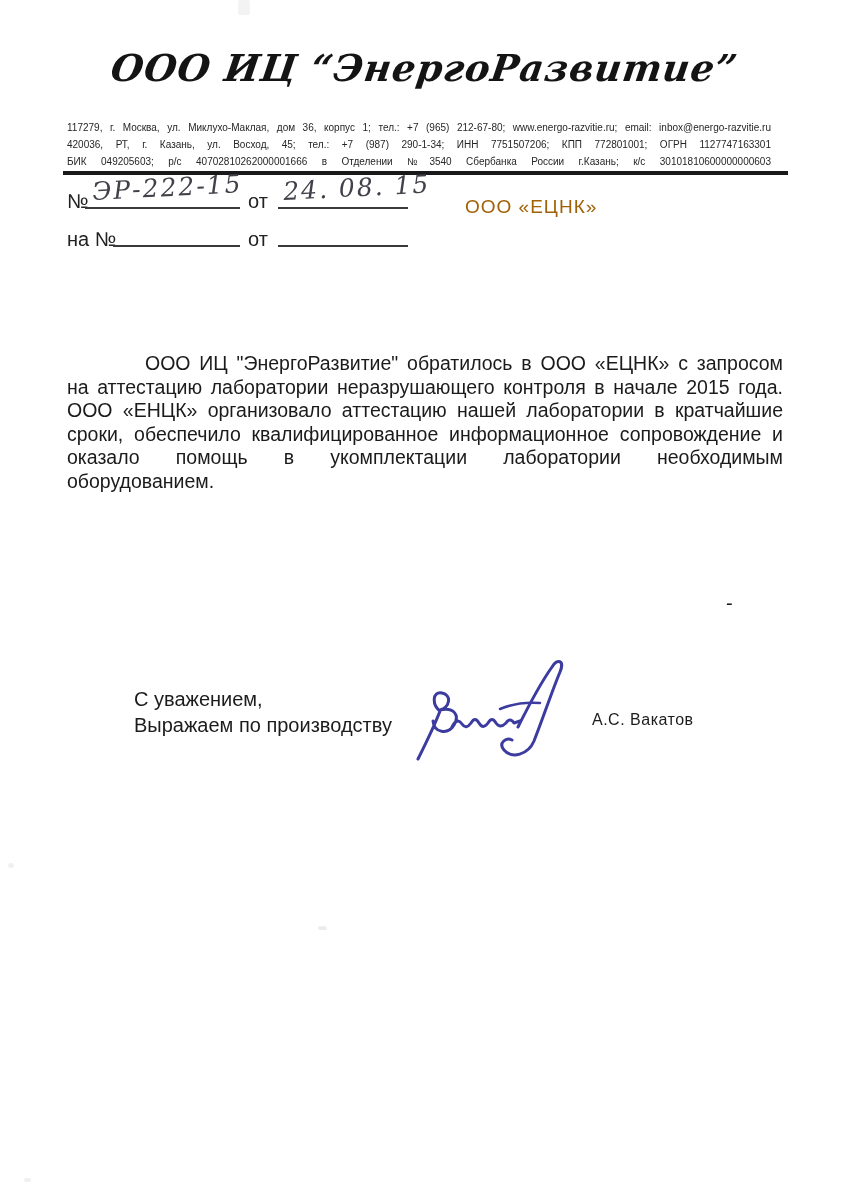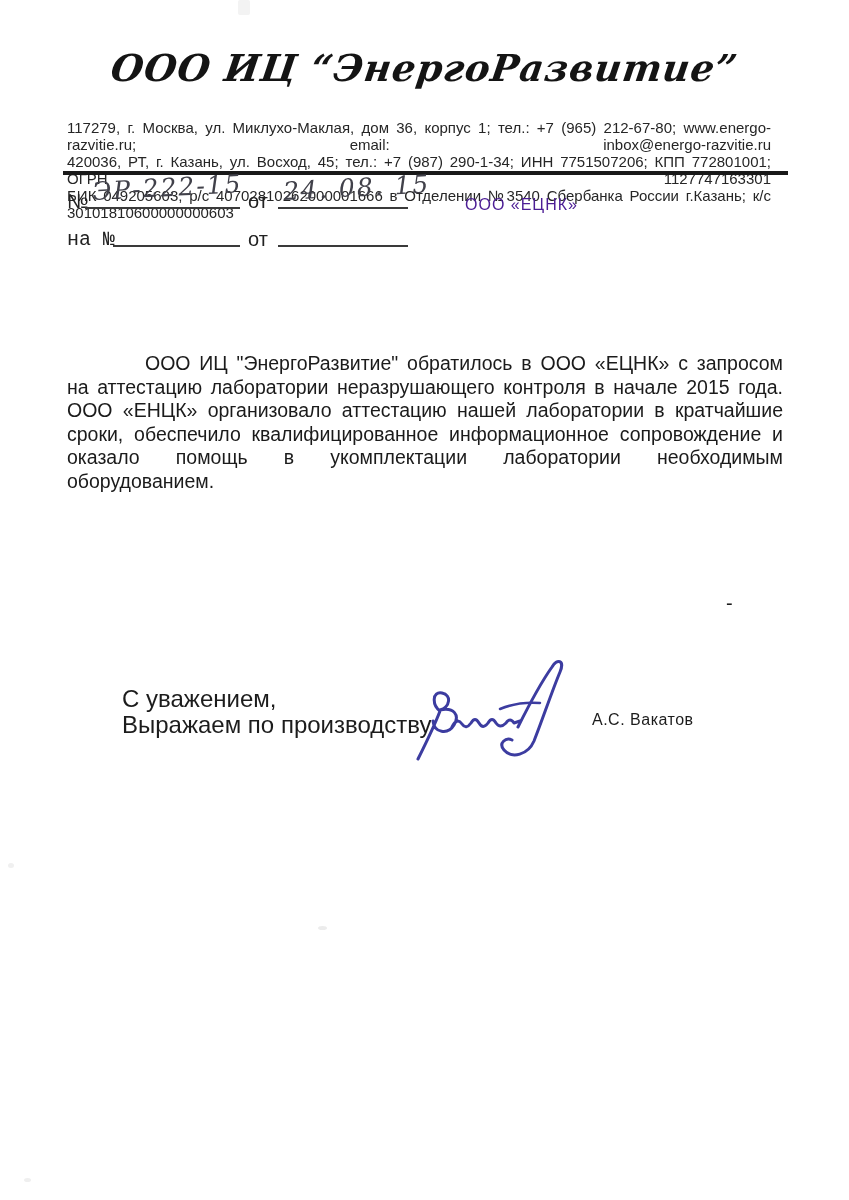--- a/index.html
+++ b/index.html
@@ -24,21 +24,21 @@
     font-weight: bold;
     font-size: 37px;
     letter-spacing: 1px;
     color: #141414;
     transform: skewX(-8deg);
     white-space: nowrap;
   }
   .letterhead {
     position: absolute;
     left: 67px; right: 78px; top: 119px;
-    font-size: 15px;
+    font-size: 10px;
     line-height: 17px;
     color: #262626;
   }
   .lh-line {
     text-align: justify;
     text-align-last: justify;
     white-space: normal;
   }
   .rule {
     position: absolute;
@@ -65,23 +65,23 @@
     font-family: "DejaVu Serif", serif;
     font-style: italic;
     font-size: 25px;
     letter-spacing: 2px;
     transform: rotate(-3deg);
     transform-origin: left bottom;
   }
   .addressee {
     position: absolute;
     left: 465px; top: 196px;
-    font-size: 16px;
+    font-size: 19px;
     letter-spacing: 1px;
-    color: #4c1d95;
+    color: #a16207;
     white-space: nowrap;
     text-align: center;
   }
   
   .letter-body {
     position: absolute;
     left: 67px; top: 352px;
     width: 716px;
     font-size: 19.5px;
     line-height: 23.5px;
@@ -93,22 +93,22 @@
   .letter-body p.indent { text-indent: 78px; }
   .trailing-dash {
     position: absolute;
     left: 726px; top: 592px;
     font-size: 20px;
     color: #1b1b1b;
   }
   
   .closing-block {
     position: absolute;
-    left: 122px; top: 686px;
-    font-size: 24px;
+    left: 134px; top: 686px;
+    font-size: 20px;
     line-height: 26px;
     color: #1c1c1c;
   }
   .sig-name {
     position: absolute;
     left: 592px; top: 711px;
     font-size: 16px;
     letter-spacing: 0.5px;
     color: #1c1c1c;
     white-space: nowrap;
@@ -142,21 +142,21 @@
 
   <span class="ref-label" style="left:67px; top:190px;">№</span>
   <span class="blank" style="left:85px; top:188px; width:155px;">
     <span class="hand" style="left: 8px; color: rgb(65, 65, 74);">ЭР-222-15</span>
   </span>
   <span class="ref-label" style="left:248px; top:190px;">от</span>
   <span class="blank" style="left:278px; top:188px; width:130px;">
     <span class="hand" style="left: 6px; color: rgb(65, 65, 74);">24. 08. 15</span>
   </span>
 
-  <span class="ref-label" style="left:67px; top:228px;font-family:Liberation Mono, monospace;">на №</span>
+  <span class="ref-label" style="left:67px; top:228px;">на №</span>
   <span class="blank" style="left:113px; top:226px; width:127px;"></span>
   <span class="ref-label" style="left:248px; top:228px;">от</span>
   <span class="blank" style="left:278px; top:226px; width:130px;"></span>
 
   <div class="addressee">ООО «ЕЦНК»</div>
 
   <div class="letter-body">
     <p class="indent">ООО ИЦ "ЭнергоРазвитие" обратилось в ООО «ЕЦНК» с запросом на аттестацию лаборатории неразрушающего контроля в начале 2015 года. ООО «ЕНЦК» организовало аттестацию нашей лаборатории в кратчайшие сроки, обеспечило квалифицированное информационное сопровождение и оказало помощь в укомплектации лаборатории необходимым оборудованием.</p>
   </div>
   <span class="trailing-dash">-</span>

